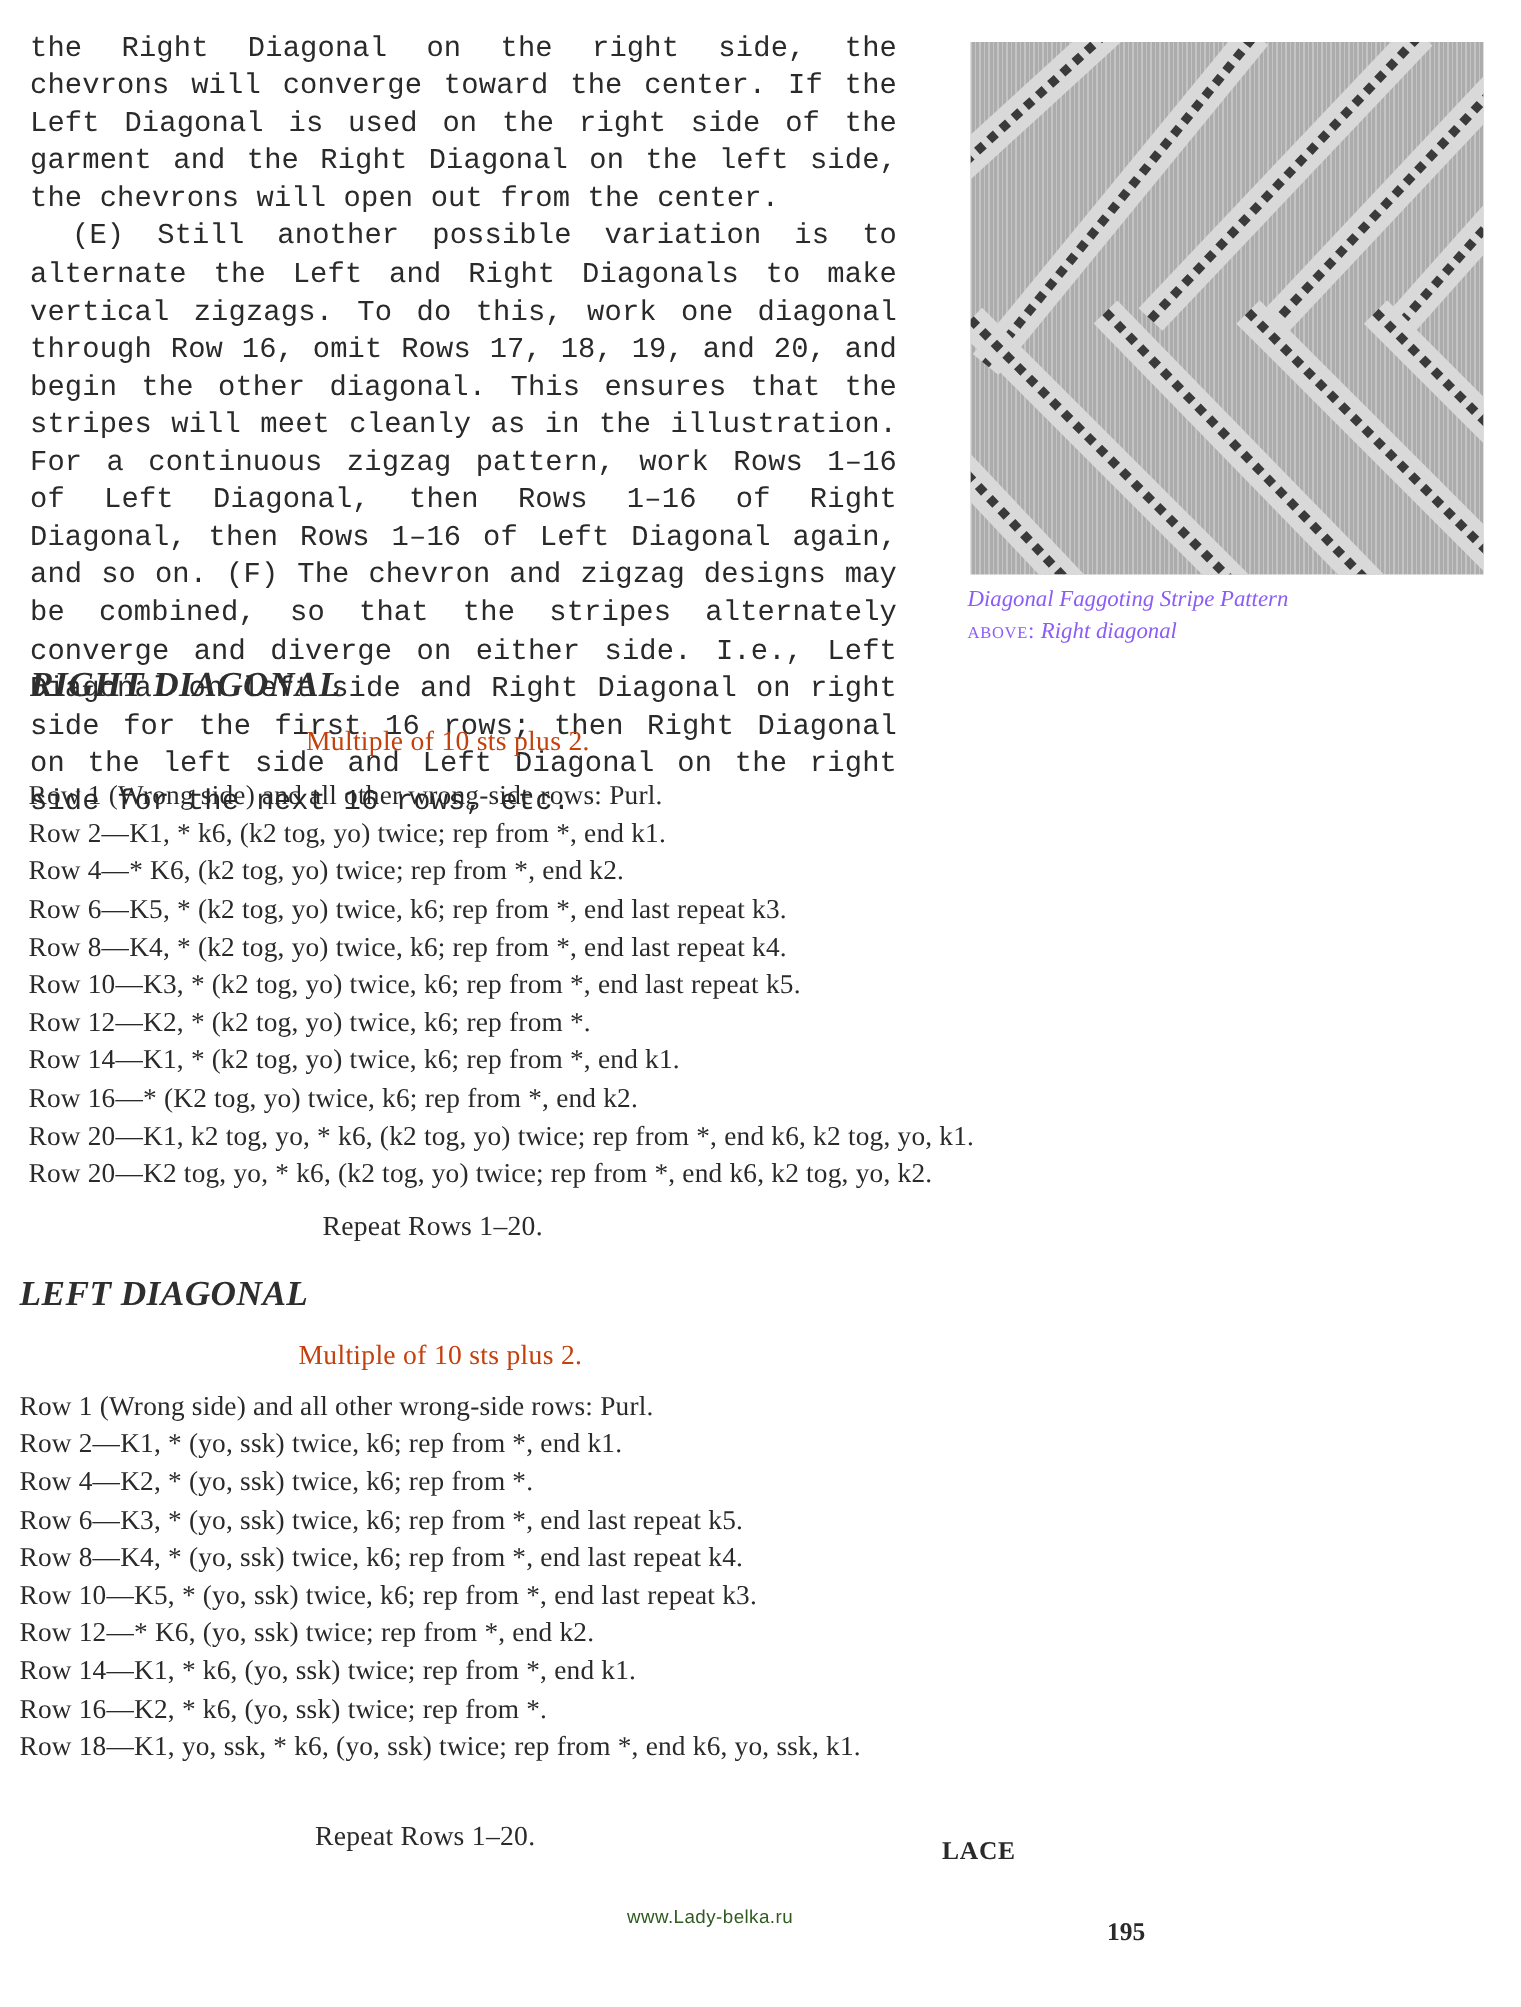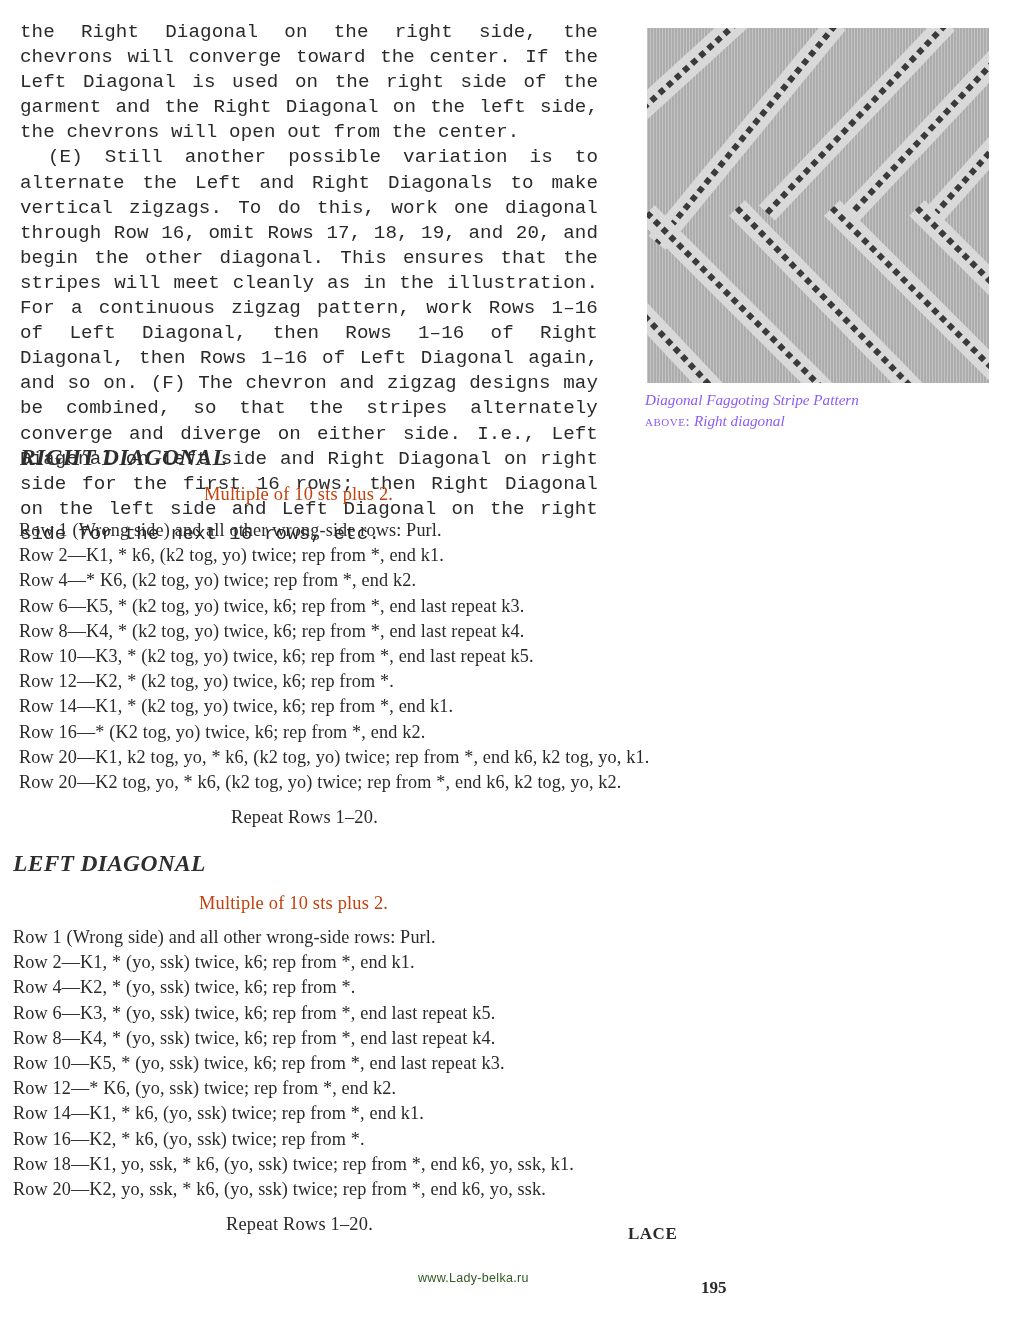--- a/index.html
+++ b/index.html
@@ -41,33 +41,33 @@
       font-weight: bold; font-style: italic; font-size: 23.5px; letter-spacing: 0.3px;
       color: #2e2e2e;
     }
     .multiple {
       position: absolute; font-size: 18.4px; color: #c2410c; letter-spacing: 0.2px; margin-left: 11px;
     }
     .rows { position: absolute; margin: 0; padding: 0; list-style: none; }
     .rows li {
       font-size: 18.2px; line-height: 25.2px; white-space: nowrap; letter-spacing: 0.15px;
     }
-    .repeat { position: absolute; font-size: 18.4px; letter-spacing: 0.2px; margin-left: 16px; }
+    .repeat { position: absolute; font-size: 18.4px; letter-spacing: 0.2px; }
 
     .footer-url {
       position: absolute; left: 418px; top: 1271px;
       font-family: Liberation Sans, sans-serif;
       font-size: 12.5px; color: #2f5a20; letter-spacing: 0.3px;
     }
     .footer-section {
       position: absolute; left: 628px; top: 1224px;
       font-weight: bold; font-size: 17px; letter-spacing: 0.5px;
     }
     .footer-page {
-      position: absolute; left: 701px; top: 1278px;
+      position: absolute; left: 738px; top: 1278px;
       font-weight: bold; font-size: 17px;
     }
   </style>
 </head>
 <body>
 
 <div class="intro">
   <p>the Right Diagonal on the right side, the chevrons will converge toward the center. If the Left Diagonal is used on the right side of the garment and the Right Diagonal on the left side, the chevrons will open out from the center.</p>
   <p class="indent last-line">(E) Still another possible variation is to alternate the Left and Right Diagonals to make vertical zigzags. To do this, work one diagonal through Row 16, omit Rows 17, 18, 19, and 20, and begin the other diagonal. This ensures that the stripes will meet cleanly as in the illustration. For a continuous zigzag pattern, work Rows 1–16 of Left Diagonal, then Rows 1–16 of Right Diagonal, then Rows 1–16 of Left Diagonal again, and so on. (F) The chevron and zigzag designs may be combined, so that the stripes alternately converge and diverge on either side. I.e., Left Diagonal on left side and Right Diagonal on right side for the first 16 rows; then Right Diagonal on the left side and Left Diagonal on the right side for the next 16 rows, etc.</p>
 </div>
@@ -146,19 +146,18 @@
   <li>Row 1 (Wrong side) and all other wrong-side rows: Purl.</li>
   <li>Row 2—K1, * (yo, ssk) twice, k6; rep from *, end k1.</li>
   <li>Row 4—K2, * (yo, ssk) twice, k6; rep from *.</li>
   <li>Row 6—K3, * (yo, ssk) twice, k6; rep from *, end last repeat k5.</li>
   <li>Row 8—K4, * (yo, ssk) twice, k6; rep from *, end last repeat k4.</li>
   <li>Row 10—K5, * (yo, ssk) twice, k6; rep from *, end last repeat k3.</li>
   <li>Row 12—* K6, (yo, ssk) twice; rep from *, end k2.</li>
   <li>Row 14—K1, * k6, (yo, ssk) twice; rep from *, end k1.</li>
   <li>Row 16—K2, * k6, (yo, ssk) twice; rep from *.</li>
   <li>Row 18—K1, yo, ssk, * k6, (yo, ssk) twice; rep from *, end k6, yo, ssk, k1.</li>
-  <li>Row 20—K2, yo, ssk, * k6, (yo, ssk) twice; rep from *, end k6, yo, ssk.</li>
 </ul>
 <div class="repeat" style="left:210px; top:1214px;">Repeat Rows 1–20.</div>
 
 <div class="footer-url">www.Lady-belka.ru</div>
 <div class="footer-section">LACE</div>
 <div class="footer-page">195</div>
 
 </body></html>

